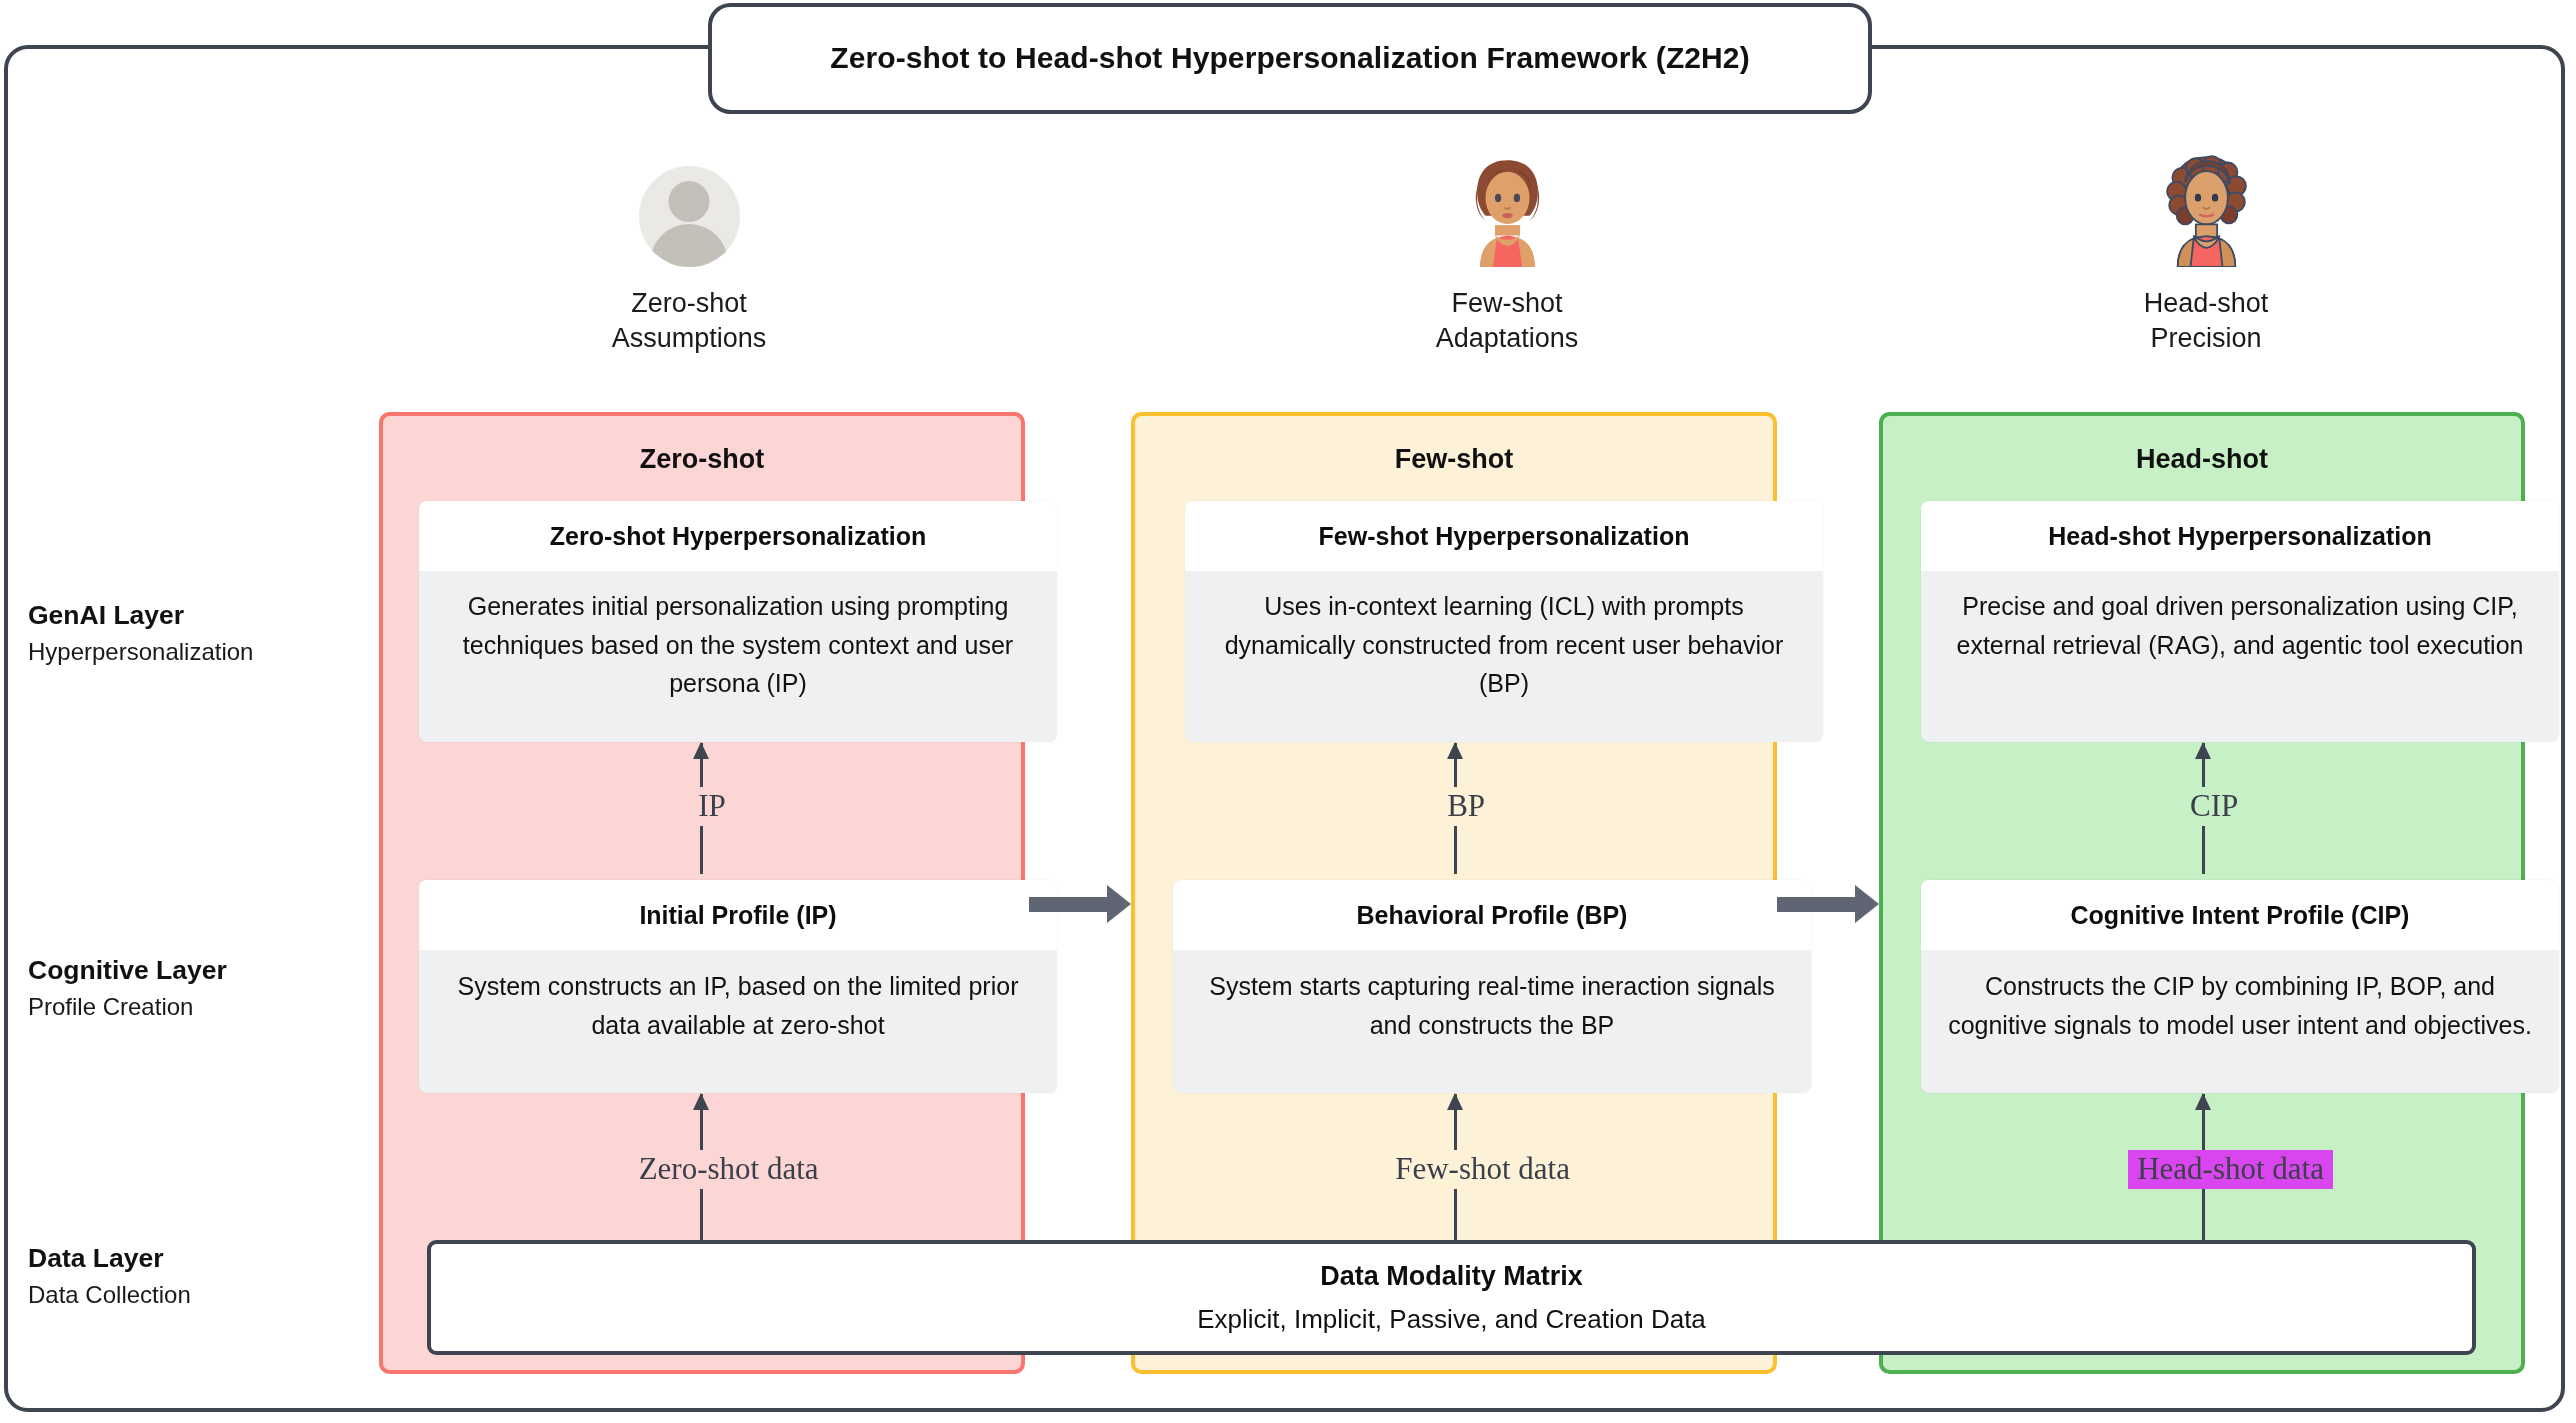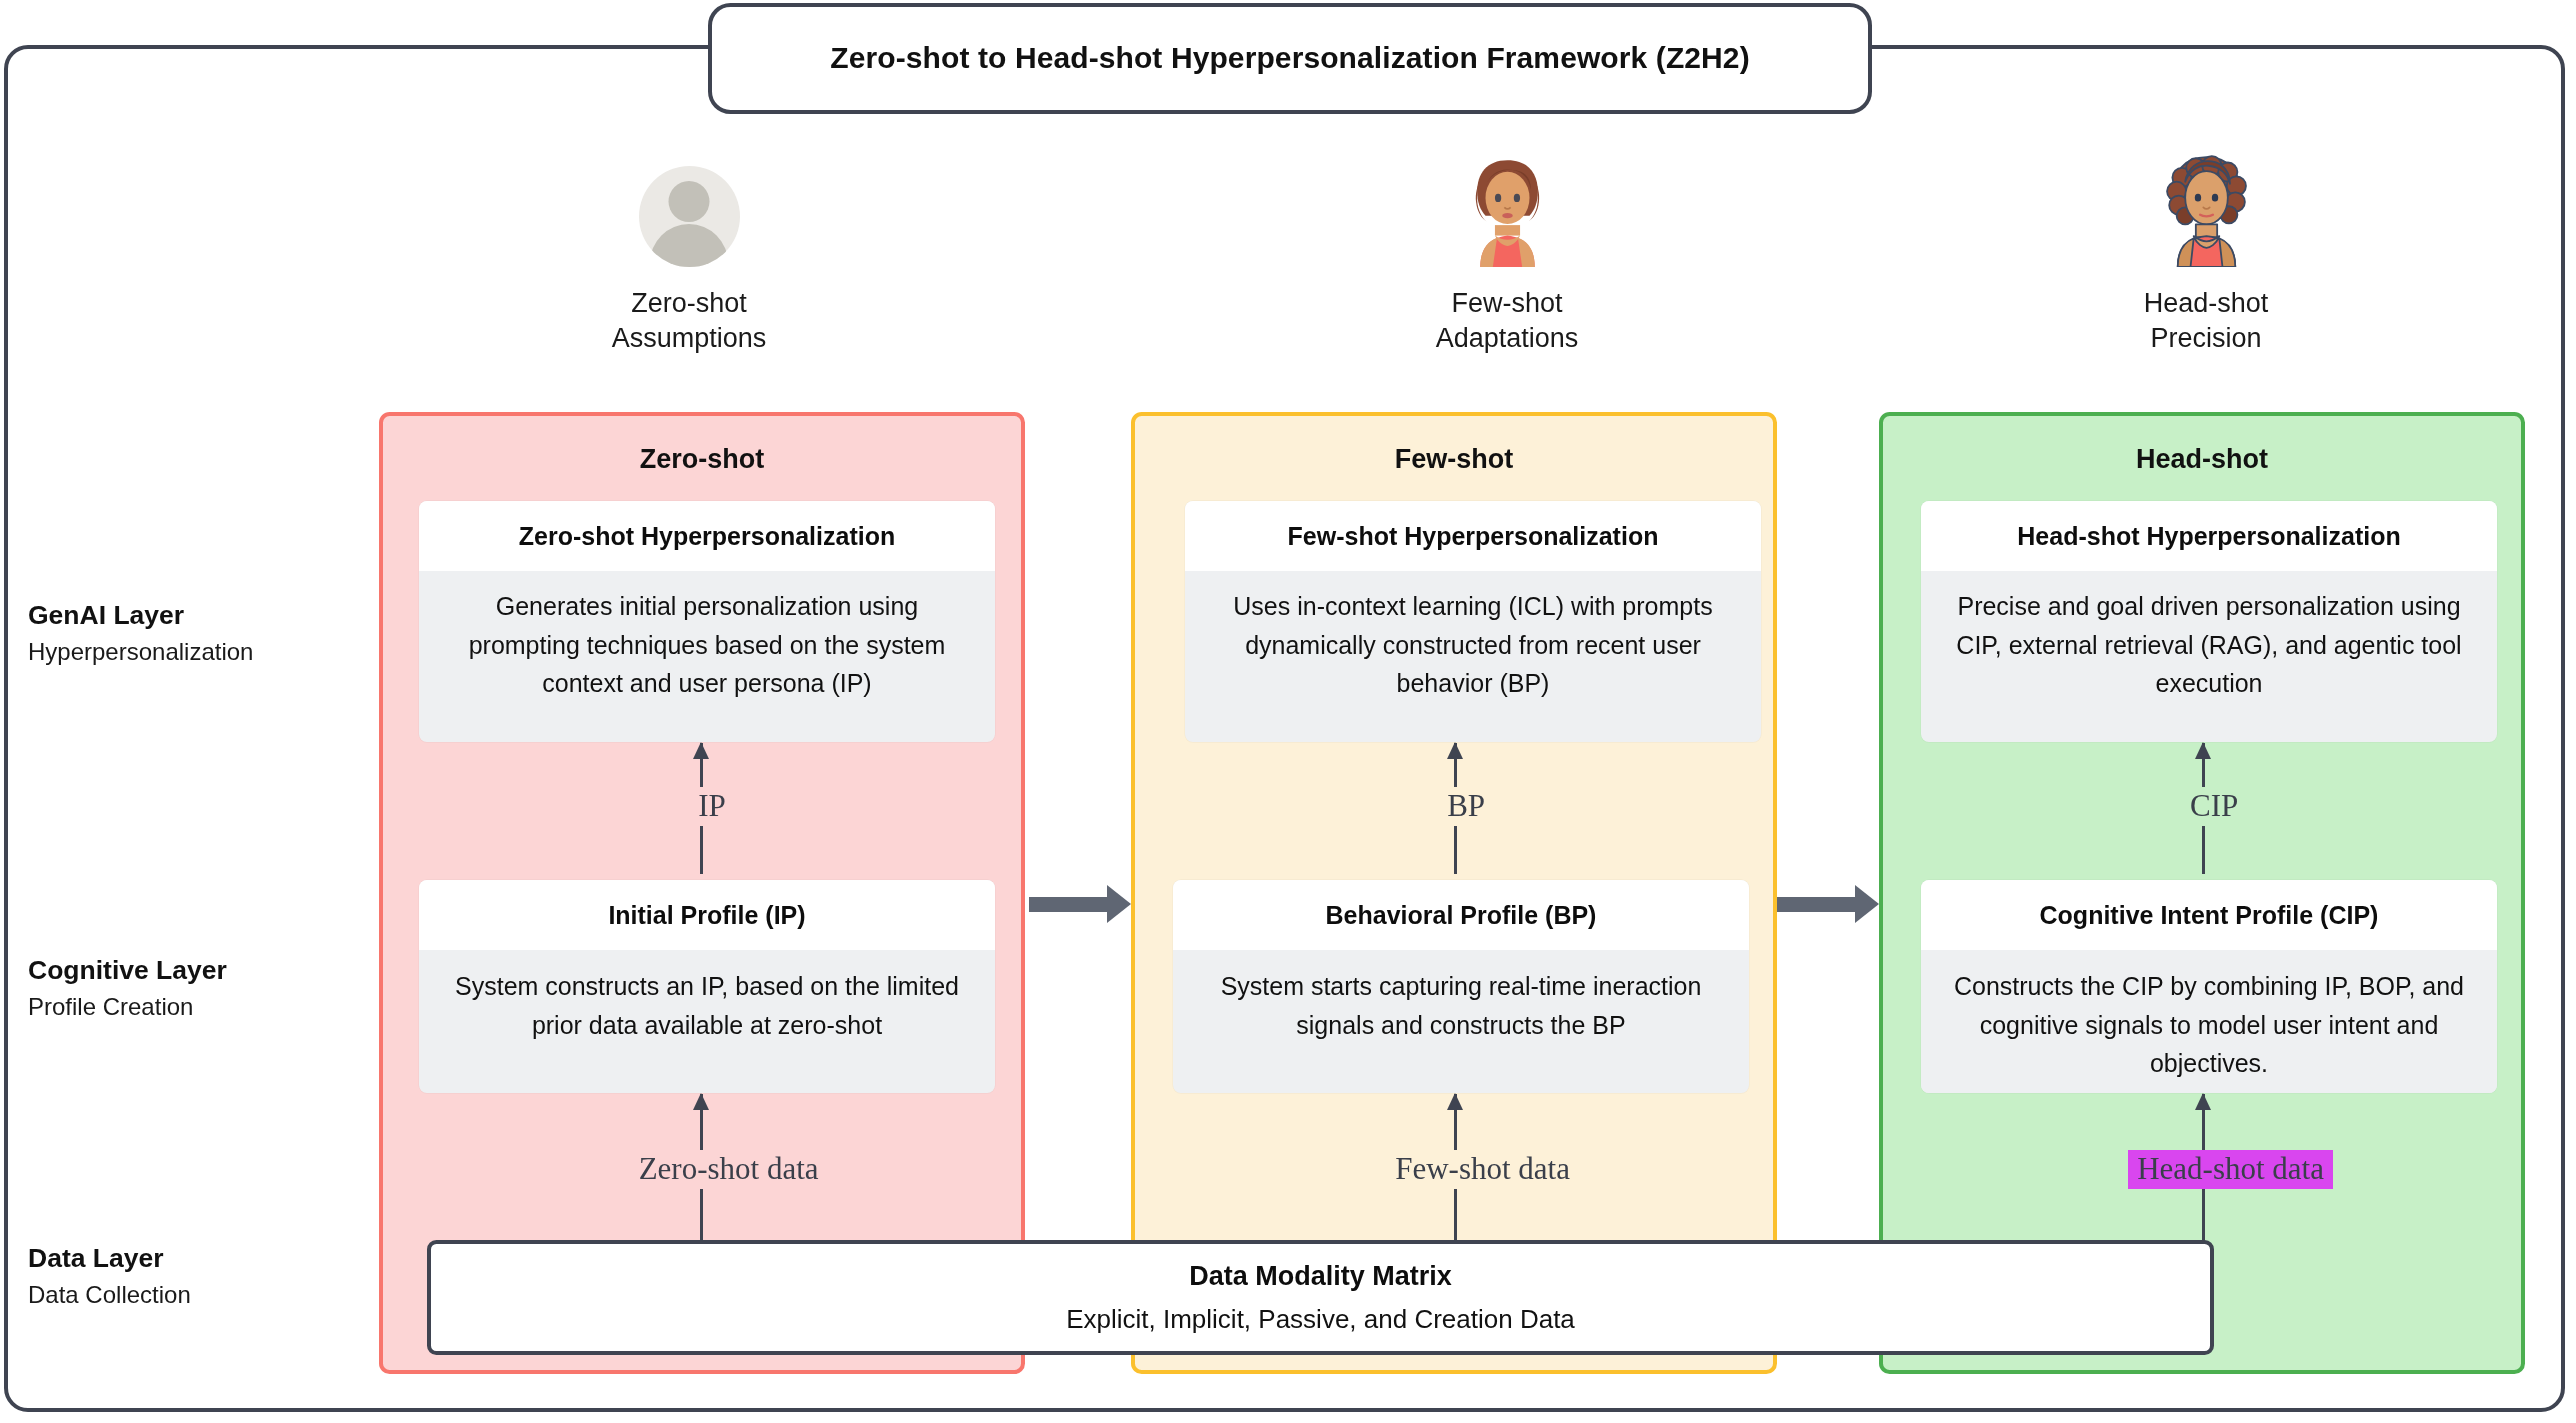--- a/index.html
+++ b/index.html
@@ -55,21 +55,21 @@
   #col-few {left:1131px;background:#fdf1d8;border:4px solid #fbc02d;}
   #col-head{left:1879px;background:#c7f0c7;border:4px solid #4caf50;}
 
   .col-title{
     position:absolute;left:0;right:0;top:28px;text-align:center;
     font-size:27px;font-weight:bold;color:#111;
   }
 
   
   .card{
-    position:absolute;width:576px;border-radius:8px;overflow:hidden;
+    position:absolute;width:638px;border-radius:8px;overflow:hidden;
     background:#eef0f2;box-shadow:0 0 0 0.7px rgba(0,0,0,0.03);
   }
   .card .hd{
     background:#ffffff;text-align:center;font-size:25px;font-weight:bold;color:#0d0d0d;
     padding:20px 9.3px 20px;line-height:1.2;
   }
   .card .bd{
     background:#eef0f2;text-align:center;font-size:25px;color:#111;
     padding:17px 22.5px 20px;line-height:1.54;
   }
@@ -102,21 +102,21 @@
   
   .harrow{position:absolute;height:14.6px;background:#5f6673;z-index:10;}
   .harrow::after{
     content:"";position:absolute;right:-24px;top:50%;transform:translateY(-50%);
     border-top:19px solid transparent;border-bottom:19px solid transparent;
     border-left:24px solid #5f6673;
   }
 
   
   #data-matrix{
-    position:absolute;left:427px;top:1240px;width:1787px;height:115px;
+    position:absolute;left:427px;top:1240px;width:2049px;height:115px;
     background:#fff;border:4px solid #3f4451;border-radius:9.3px;box-sizing:border-box;
     z-index:20;display:flex;flex-direction:column;align-items:center;justify-content:center;
   }
   #data-matrix .dm-t{font-size:27px;font-weight:bold;color:#0d0d0d;}
   #data-matrix .dm-s{font-size:26px;color:#111;margin-top:12px;}
 </style>
 </head>
 <body>
 
 <div id="outer-frame"></div>

